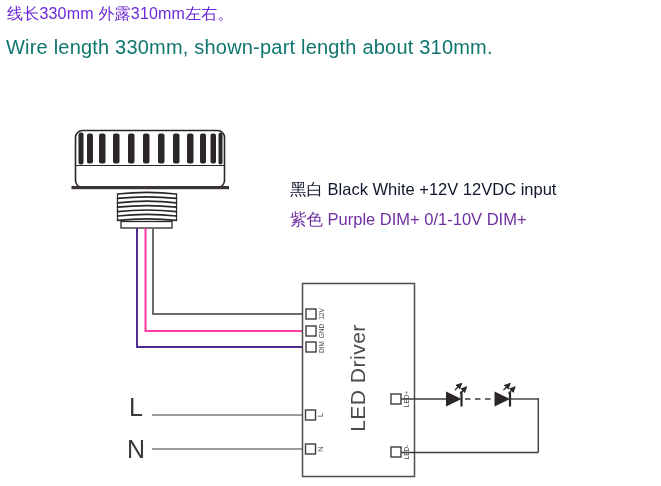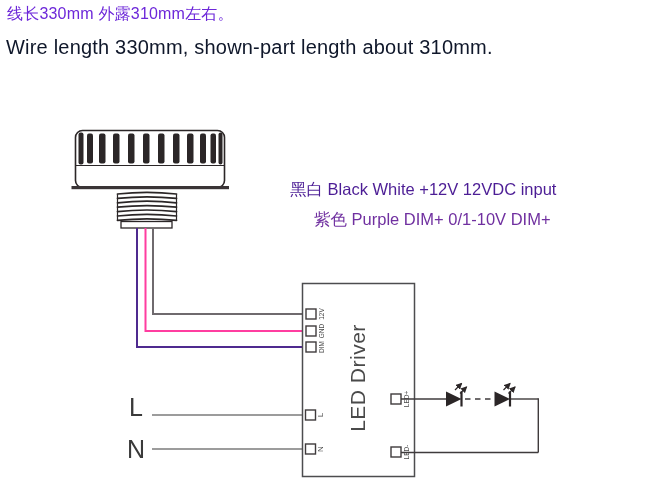--- a/index.html
+++ b/index.html
@@ -19,25 +19,25 @@
   .legend-line{font-size:16.5px;line-height:30px;white-space:nowrap;}
   svg.diagram{position:absolute;left:0;top:0;}
   text{font-family:"Liberation Sans",sans-serif;}
 </style>
 </head>
 <body>
 
 <div class="canvas">
 
   <div class="hdr-cn" style="color: #6d28d9;">线长330mm 外露310mm左右。</div>
-  <div class="hdr-en" style="color: #0f172a;">Wire length 330mm, shown-part length about 310mm.</div>
+  <div class="hdr-en" style="color: #0f766e;">Wire length 330mm, shown-part length about 310mm.</div>
 
   <div class="legend">
-    <div class="legend-line" style="color: #4c1d95;">黑白 Black White +12V 12VDC input</div>
-    <div class="legend-line" style="color: rgb(112, 48, 160); margin-left: 24px;">紫色 Purple DIM+ 0/1-10V DIM+</div>
+    <div class="legend-line" style="color: #0f172a;">黑白 Black White +12V 12VDC input</div>
+    <div class="legend-line" style="color: rgb(112, 48, 160);">紫色 Purple DIM+ 0/1-10V DIM+</div>
   </div>
 
   <svg class="diagram" width="661" height="486" viewBox="0 0 661 486">
     <defs>
       <marker id="arrowhead" viewBox="0 0 6 6" refX="5" refY="3" markerWidth="5" markerHeight="5" orient="auto">
         <path d="M0,0 L6,3 L0,6 Z" fill="#2b2627"></path>
       </marker>
     </defs>
 
     <g>

